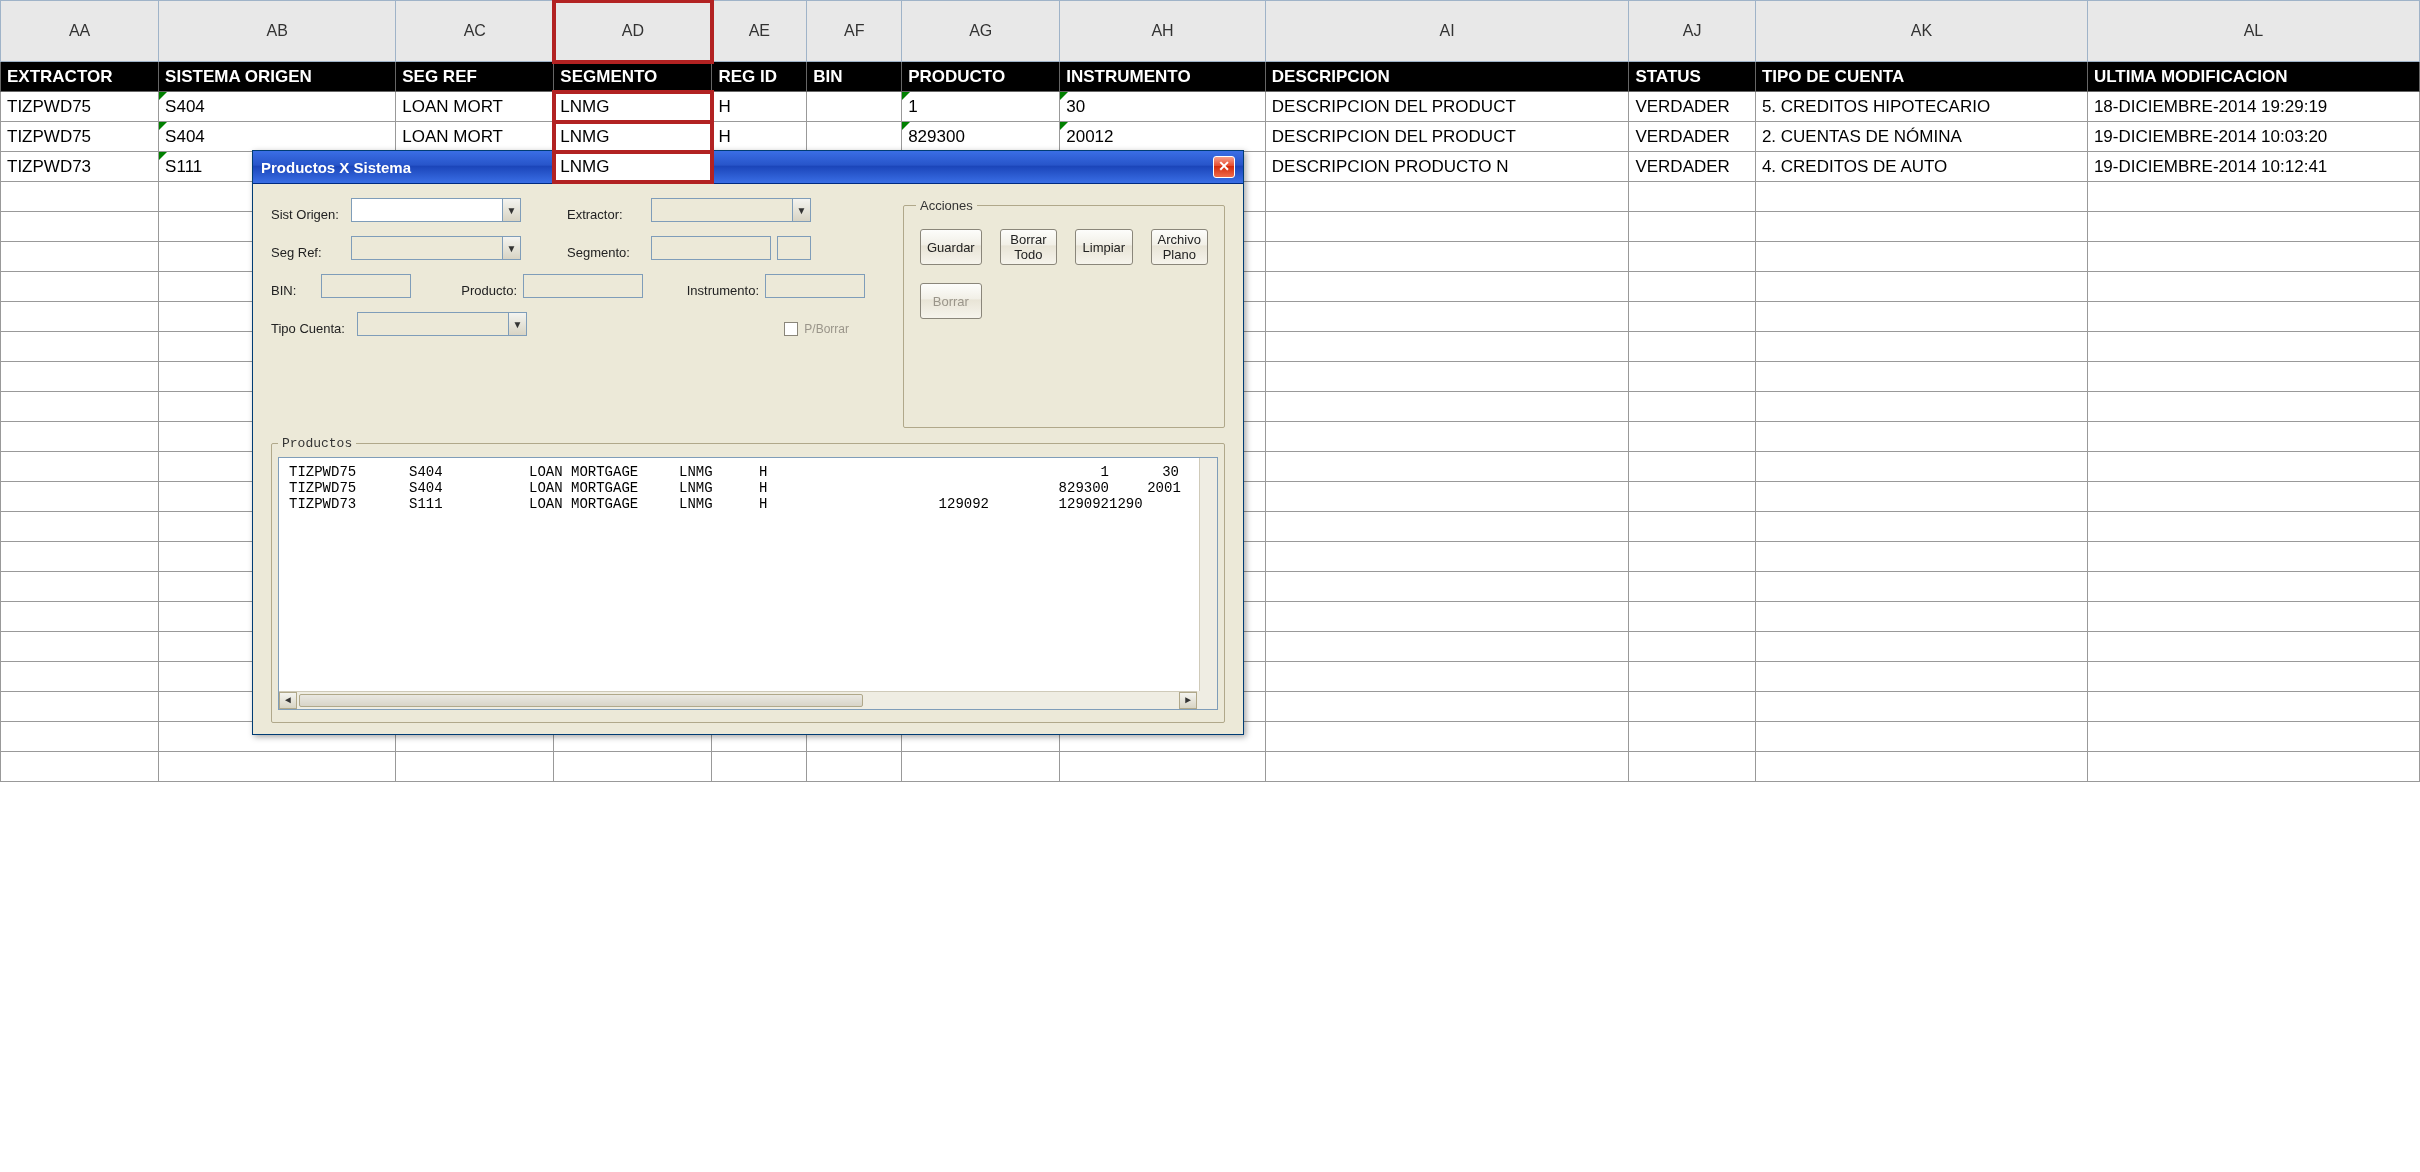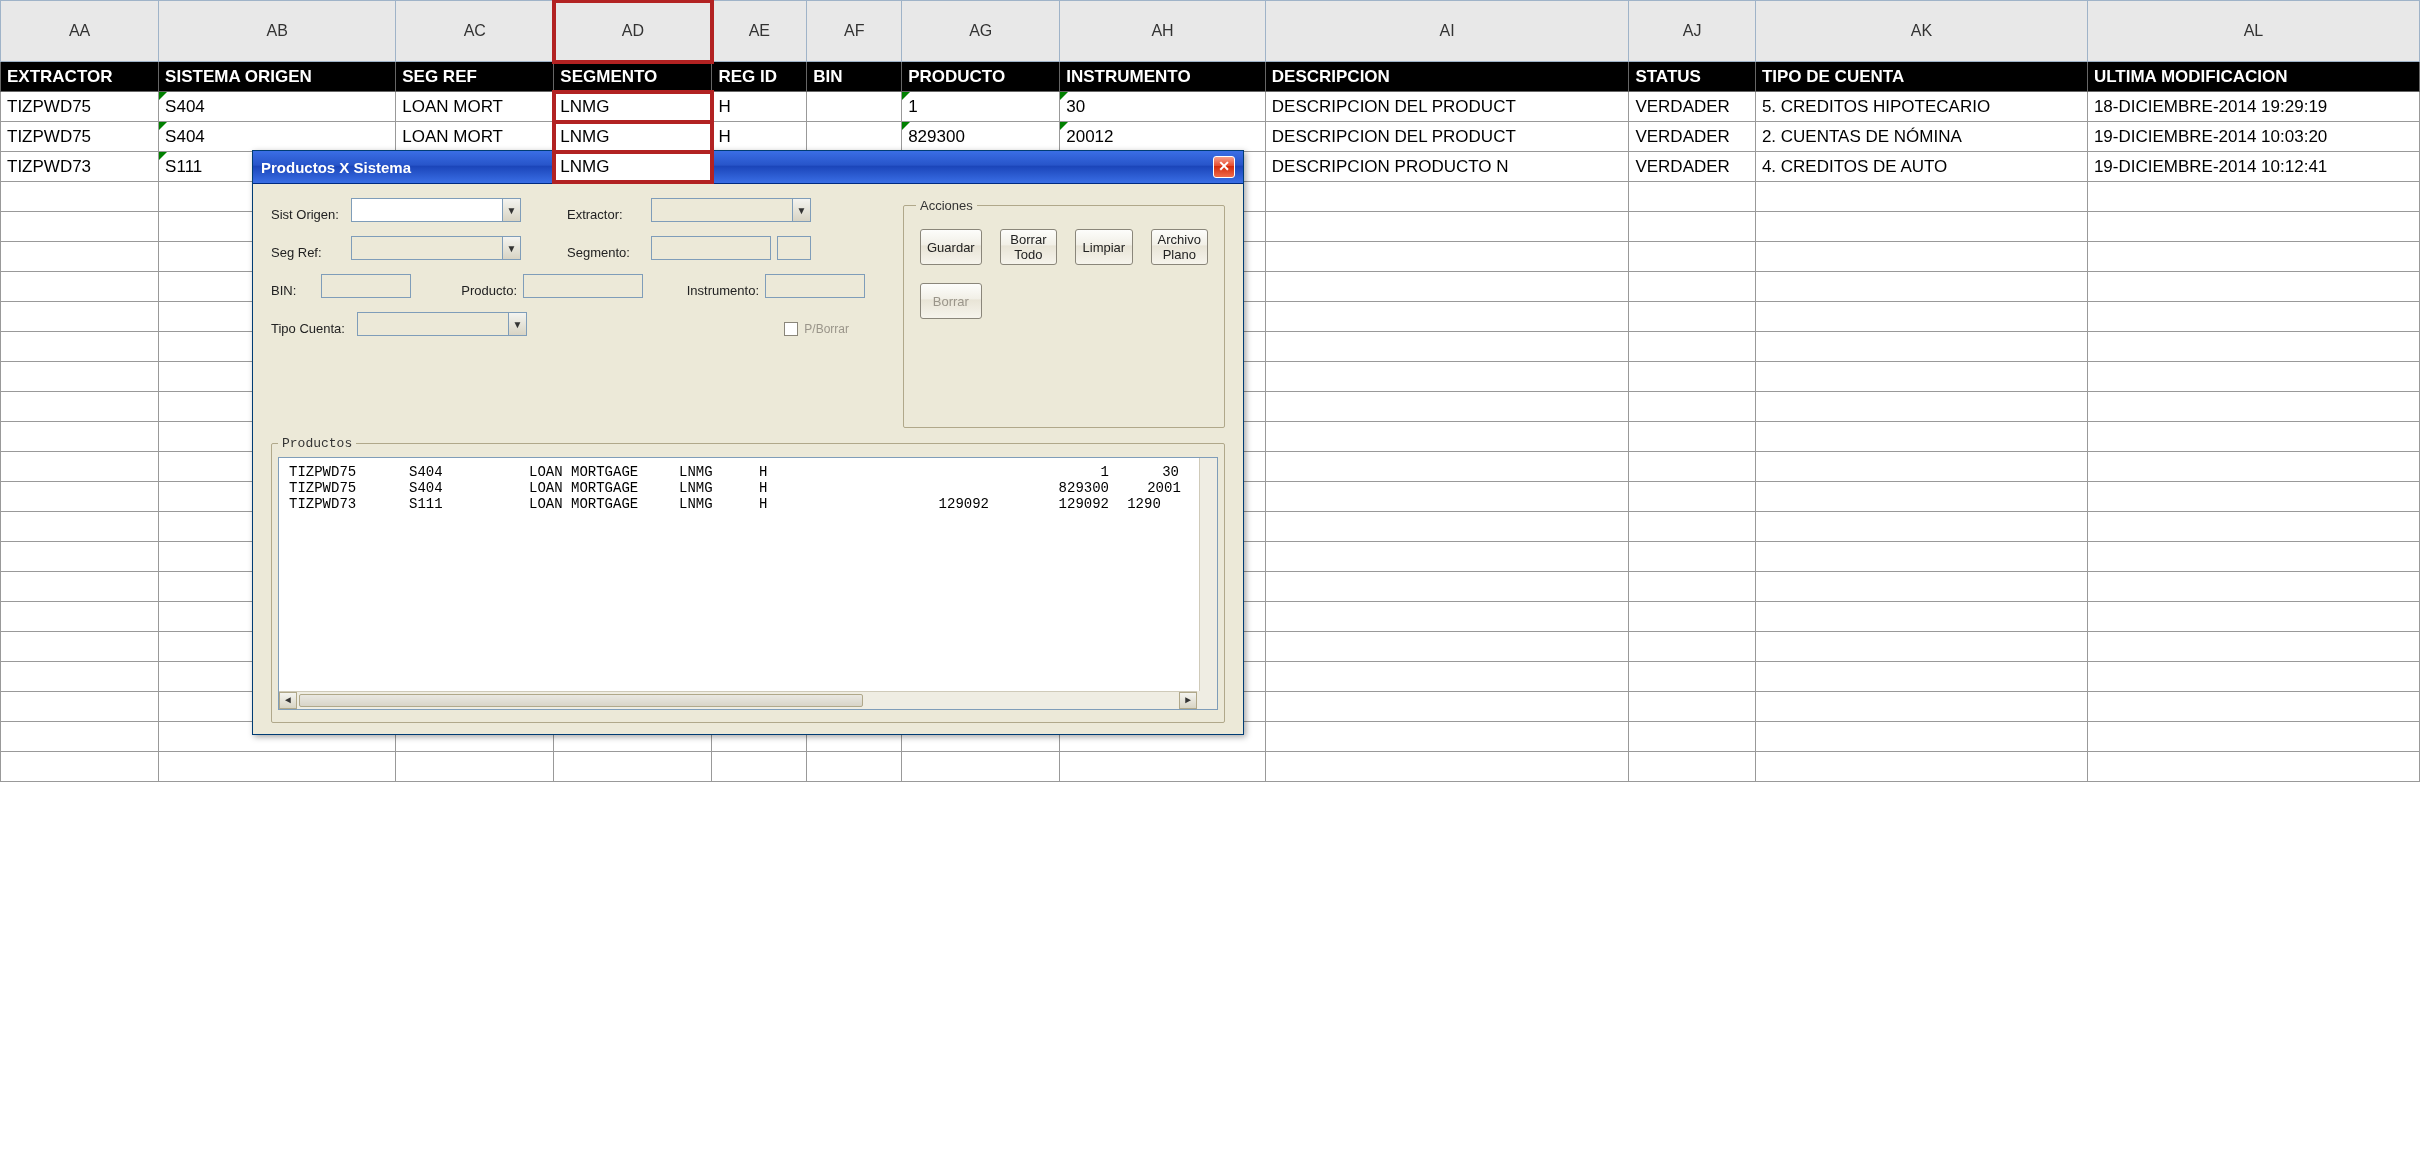--- a/index.html
+++ b/index.html
@@ -666,21 +666,21 @@
                 <span style="width: 70px; text-align: center; margin-left: 20px;">2001</span>
               </div>
               <div class="listrow">
                 <span style="width: 120px;">TIZPWD73</span>
                 <span style="width: 120px;">S111</span>
                 <span style="width: 150px;">LOAN MORTGAGE</span>
                 <span style="width: 80px;">LNMG</span>
                 <span style="width: 90px;">H</span>
                 <span style="width: 140px; text-align: right;">129092</span>
                 <span style="width: 120px; text-align: right;">129092</span>
-                <span style="width: 70px; text-align: center;">1290</span>
+                <span style="width: 70px; text-align: left;">1290</span>
               </div>
             </div>
           <div class="vscroll"></div>
           <div class="hscroll">
             <div class="arrow">◄</div>
             <div class="track">
                 <div class="thumb"></div>
               </div>
             <div class="arrow">►</div>
           </div>

